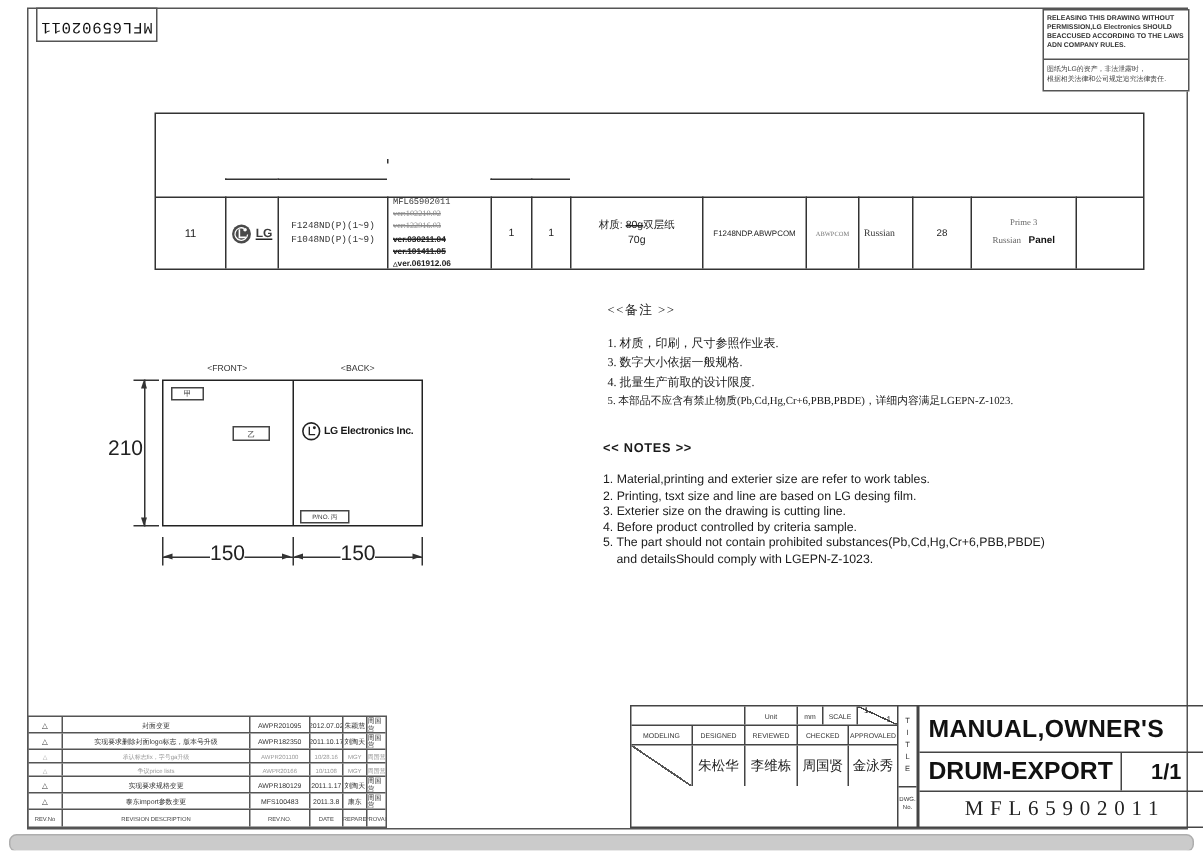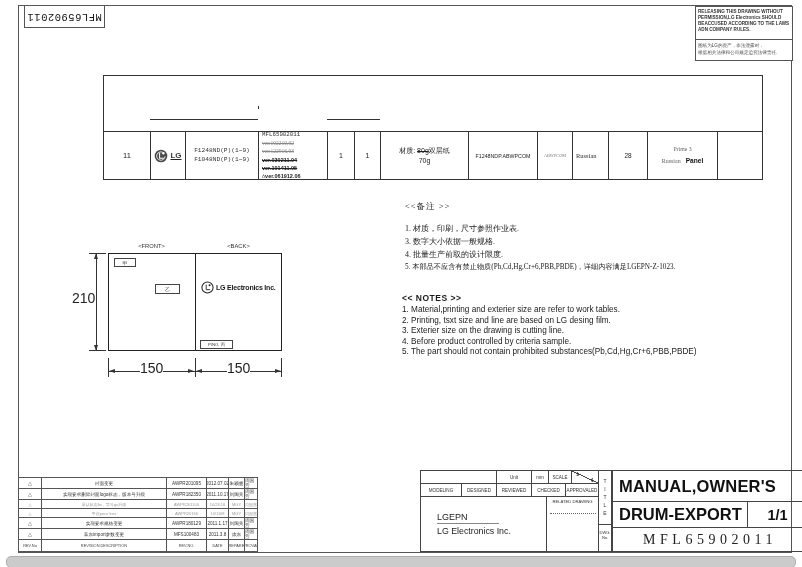--- a/index.html
+++ b/index.html
@@ -70,21 +70,21 @@
   .arrD { position:absolute; width:0; height:0; border-left:2.5px solid transparent; border-right:2.5px solid transparent; border-top:6px solid #333; }
   .arrL { position:absolute; width:0; height:0; border-top:2.5px solid transparent; border-bottom:2.5px solid transparent; border-right:6px solid #333; }
   .arrR { position:absolute; width:0; height:0; border-top:2.5px solid transparent; border-bottom:2.5px solid transparent; border-left:6px solid #333; }
 
   
   .notes-cn { position:absolute; left:405px; top:201px; width:380px; font-family:"Liberation Serif", serif; color:#1a1a1a; }
   .notes-cn .nt { font-size:8.5px; margin-bottom:9px; letter-spacing:1px; }
   .notes-cn .ni { font-size:8px; line-height:13px; }
   .notes-cn .ni.small { font-size:7.2px; }
   .notes-en { position:absolute; left:402px; top:293px; width:378px; color:#1a1a1a; }
-  .notes-en .nt { font-size:8.5px; font-weight:bold; margin-bottom:2px; letter-spacing:0.5px; }
+  .notes-en .nt { font-size:8.5px; font-weight:bold; margin-bottom:12px; letter-spacing:0.5px; }
   .notes-en .ni { font-size:8.2px; line-height:10.6px; }
   .notes-en .ni.cont { padding-left:9px; }
 
   
   .rev-table { position:absolute; left:18px; top:477px; width:240px; height:75px; border:1px solid #555; display:flex; flex-direction:column; }
   .rev-row { flex:1; display:flex; border-top:1px solid #555; align-items:stretch; }
   .rev-row:first-child { border-top:none; }
   .rev-cell { border-left:1px solid #555; display:flex; align-items:center; justify-content:center; font-size:4.6px; color:#333; overflow:hidden; }
   .rev-cell:first-child { border-left:none; }
   .rc-sym { width:22px; font-size:5px; } .rc-desc { width:125px; } .rc-no { width:40px; }
@@ -253,20 +253,21 @@
     <div class="ni small">5. 本部品不应含有禁止物质(Pb,Cd,Hg,Cr+6,PBB,PBDE)，详细内容满足LGEPN-Z-1023.</div>
   </div>
 
   <div class="notes-en">
     <div class="nt">&lt;&lt; NOTES &gt;&gt;</div>
     <div class="ni">1. Material,printing and exterier size are refer to work tables.</div>
     <div class="ni">2. Printing, tsxt  size and line are based on LG desing film.</div>
     <div class="ni">3. Exterier size on the drawing is cutting line.</div>
     <div class="ni">4. Before product controlled by criteria sample.</div>
     <div class="ni">5. The part should not contain prohibited substances(Pb,Cd,Hg,Cr+6,PBB,PBDE)</div>
+    <div class="ni cont">and detailsShould comply with LGEPN-Z-1023.</div>
   </div>
 
   <div class="rev-table">
     <div class="rev-row">
       <div class="rev-cell rc-sym">△</div>
       <div class="rev-cell rc-desc">封面变更</div>
       <div class="rev-cell rc-no">AWPR201095</div>
       <div class="rev-cell rc-date">2012.07.02</div>
       <div class="rev-cell rc-prep">朱颖慧</div>
       <div class="rev-cell rc-appr">周国营</div>
@@ -332,30 +333,26 @@
         <span class="sd">1</span>
       </div>
     </div>
     <div class="tb-row tb-r2">
       <div class="tb-c tb-h" style="width:40px">MODELING</div>
       <div class="tb-c tb-h" style="width:35px">DESIGNED</div>
       <div class="tb-c tb-h" style="width:35px">REVIEWED</div>
       <div class="tb-c tb-h" style="width:34px">CHECKED</div>
       <div class="tb-c tb-h" style="flex:1">APPROVALED</div>
     </div>
-    <div class="tb-row tb-r4">
-      <div class="tb-c company-cell" style="width:125px">
-        <span class="cshort">LGEPN</span>
-        <span class="cline"></span>
-        <span class="cfull">LG Electronics Inc.</span>
-      </div>
-      <div class="tb-c related-cell" style="flex:1">
-        <span class="rl">RELATED DRAWING</span>
-        <span class="rdots"></span>
-      </div>
+    <div class="tb-row tb-r3">
+      <div class="tb-c slash-cell" style="width:40px"></div>
+      <div class="tb-c tb-name" style="width:35px">朱松华</div>
+      <div class="tb-c tb-name" style="width:35px">李维栋</div>
+      <div class="tb-c tb-name" style="width:34px">周国贤</div>
+      <div class="tb-c tb-name" style="flex:1">金泳秀</div>
     </div>
   </div>
 
   <div class="tb-strip">
     <div class="strip-top">
       <span>TITLE</span>
     </div>
     <div class="strip-bottom">DWG. No.</div>
   </div>
 

